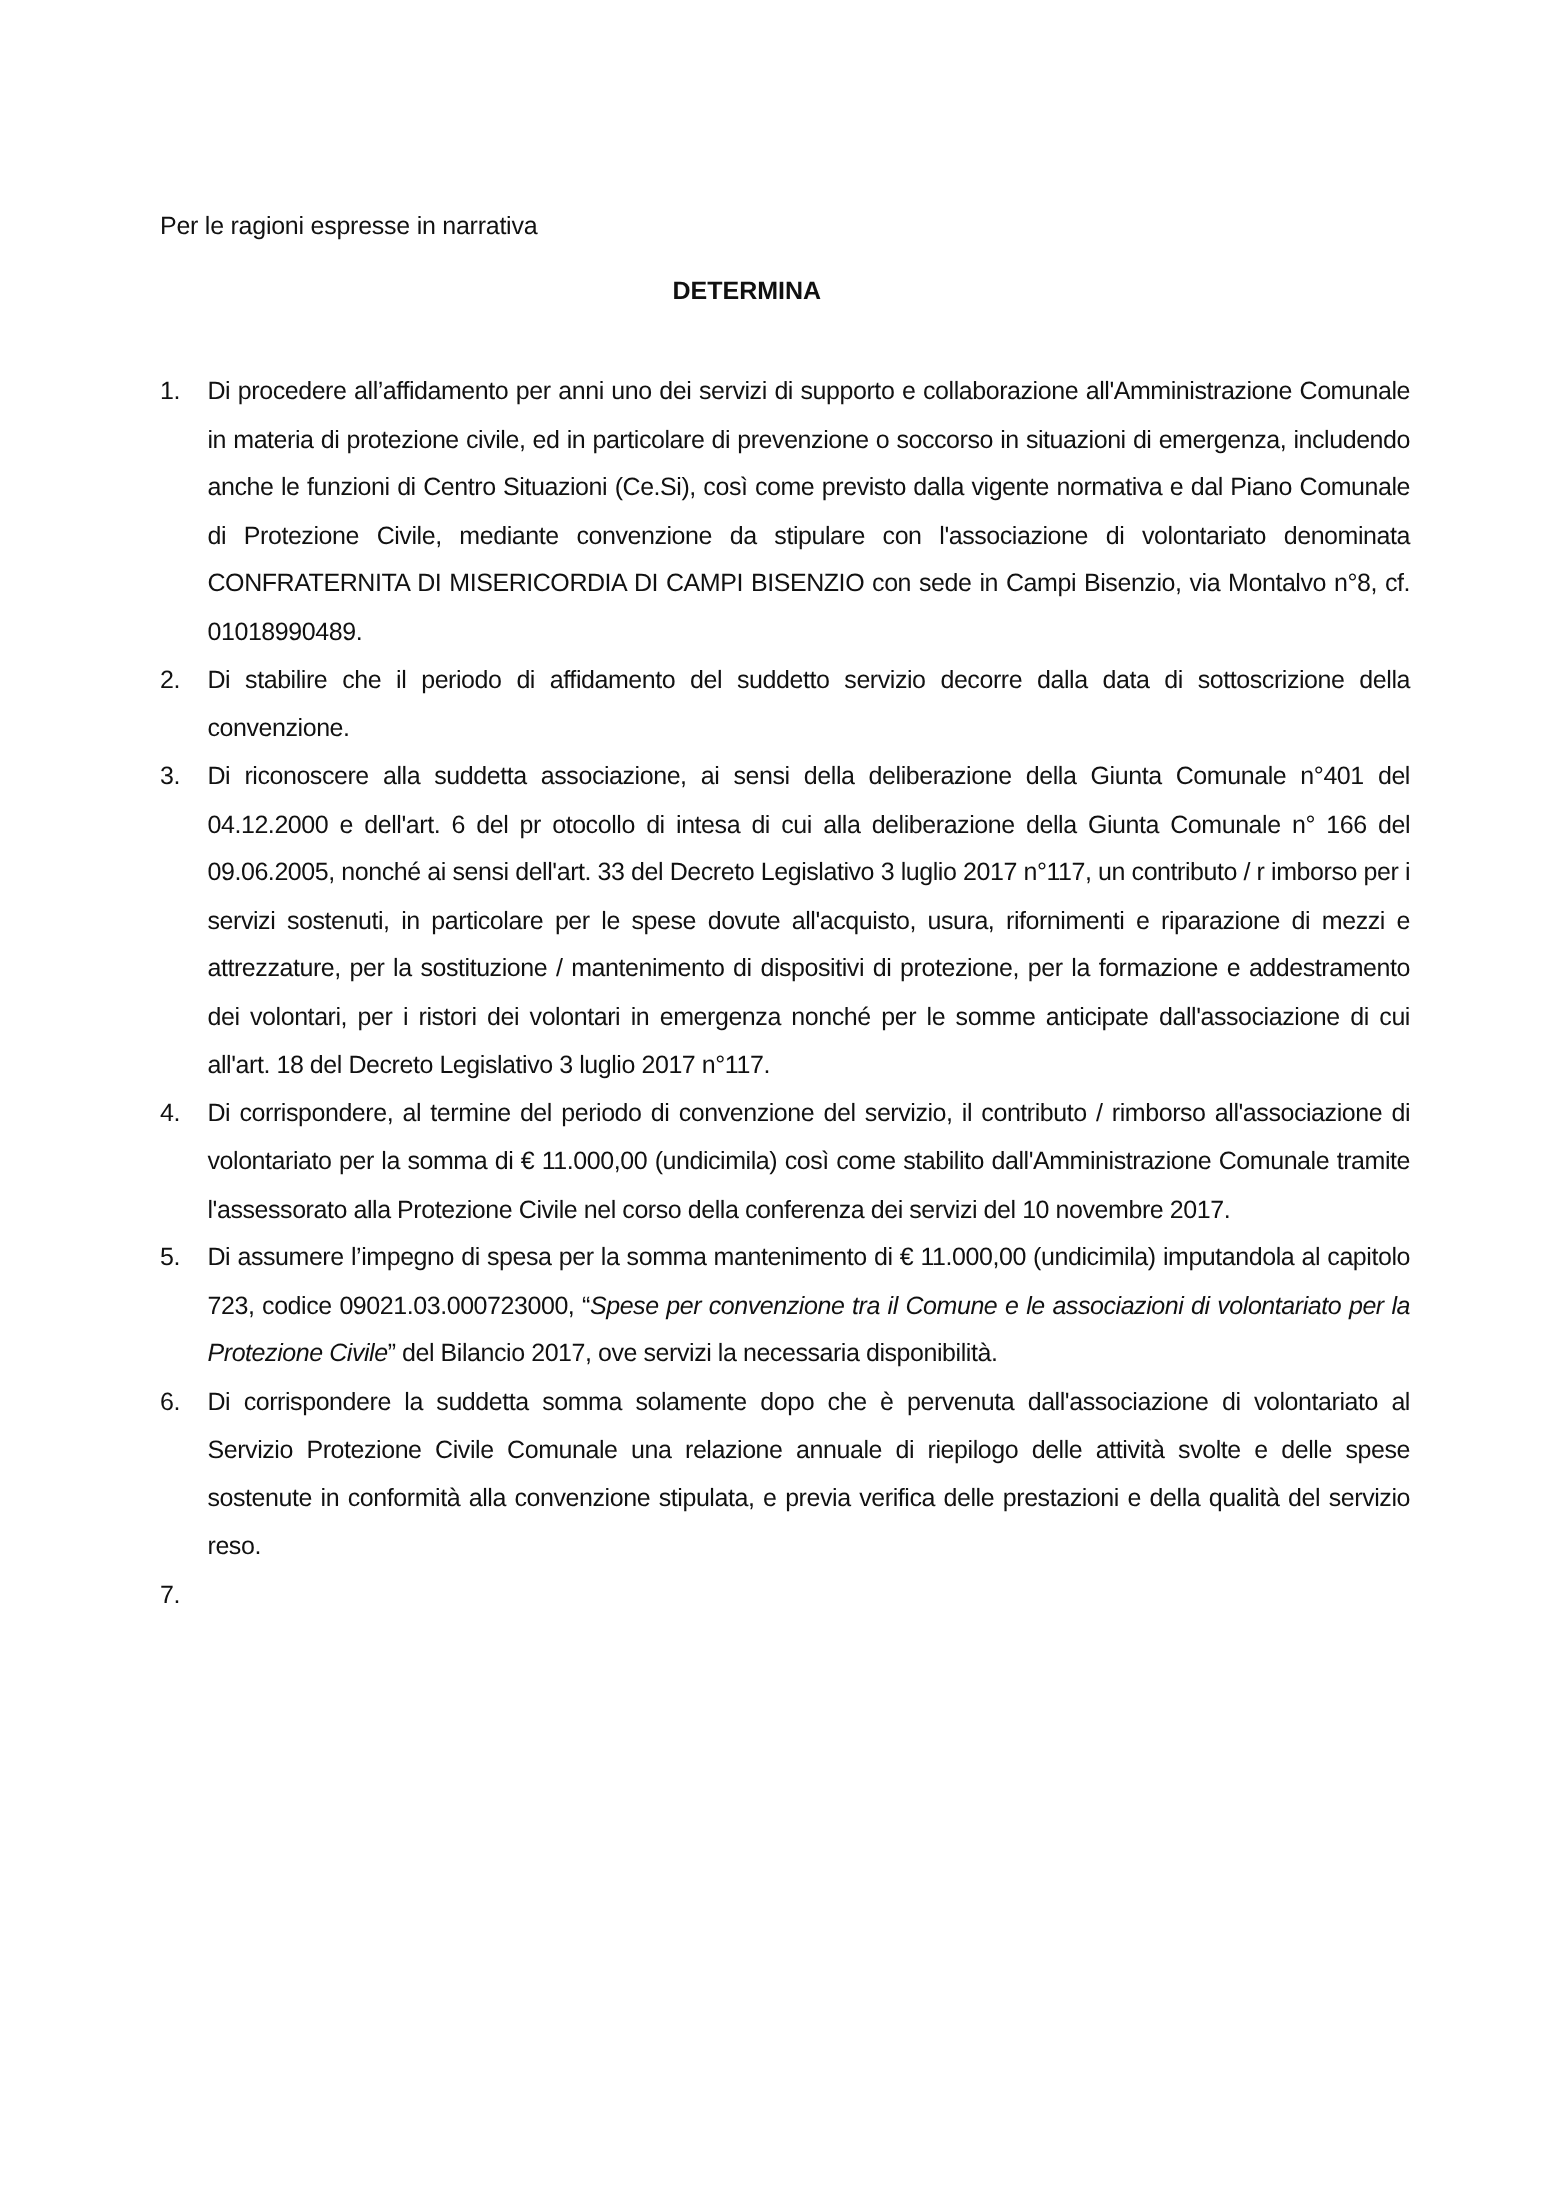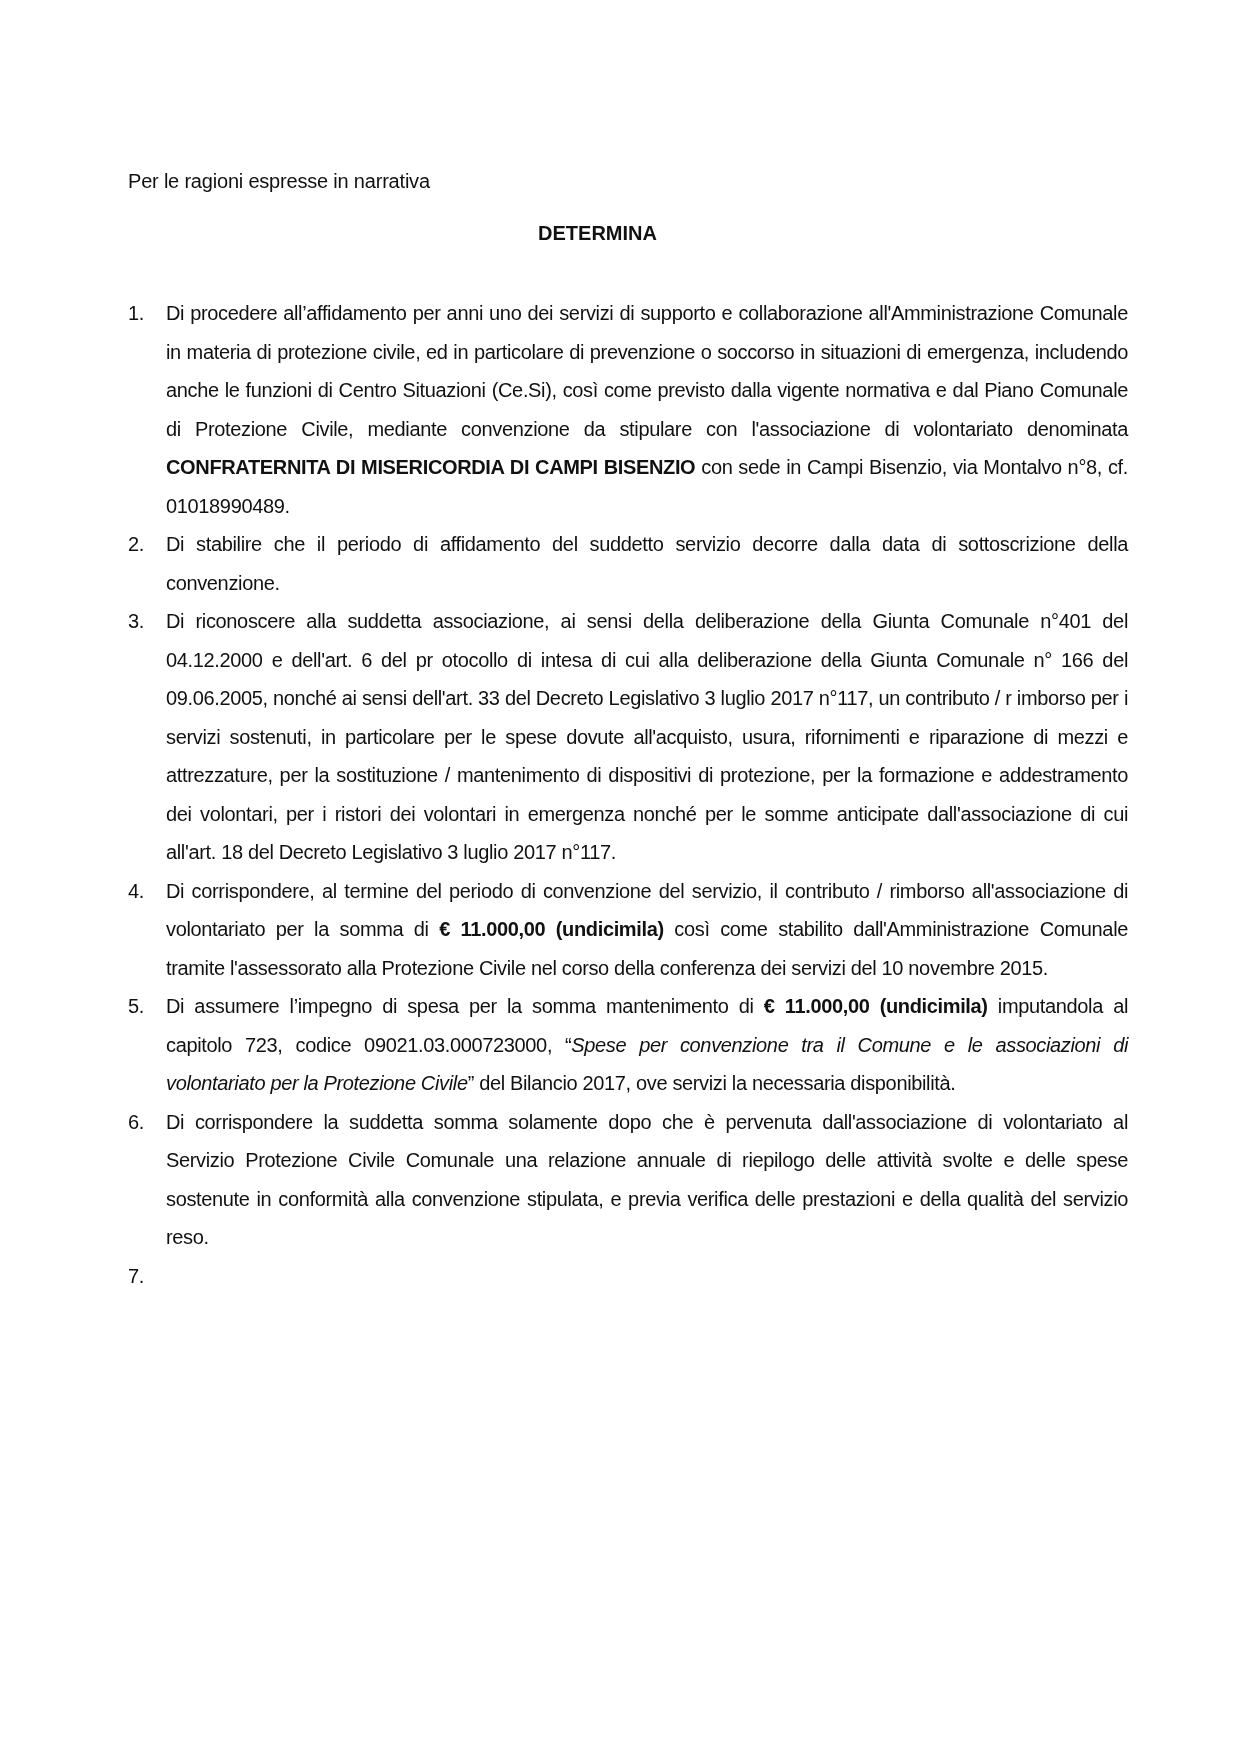--- a/index.html
+++ b/index.html
@@ -59,21 +59,21 @@
       text-align: justify;
       letter-spacing: -0.35px;
       word-spacing: 0px;
     }
     .item .num {
       position: absolute;
       left: 0;
       top: 0;
       width: 30px;
     }
-    .item b { font-weight: bold; margin-top: 23px; }
+    .item b { font-weight: normal; margin-top: 23px; }
     .item i { font-style: italic; }
   </style>
 </head>
 <body>
 
 <div class="page">
   <div class="intro">Per le ragioni espresse in narrativa</div>
   <div class="title">DETERMINA</div>
 
   <ol class="list">
@@ -84,21 +84,21 @@
     <li class="item">
       <span class="num">2.</span>
       <span class="body"><span>Di stabilire che il periodo di affidamento del suddetto servizio decorre dalla data di sottoscrizione della convenzione.</span></span>
     </li>
     <li class="item">
       <span class="num">3.</span>
       <span class="body"><span>Di riconoscere alla suddetta associazione, ai sensi della deliberazione della Giunta Comunale n°401 del 04.12.2000 e dell'art. 6 del pr otocollo di intesa di cui alla deliberazione della Giunta Comunale n° 166 del 09.06.2005, nonché ai sensi dell'art. 33 del Decreto Legislativo 3 luglio 2017 n°117, un contributo / r imborso per i servizi sostenuti, in particolare per le spese dovute all'acquisto, usura, rifornimenti e riparazione di mezzi e attrezzature, per la sostituzione / mantenimento di dispositivi di protezione, per la formazione e addestramento dei volontari, per i ristori dei volontari in emergenza nonché per le somme anticipate dall'associazione di cui all'art. 18 del Decreto Legislativo 3 luglio 2017 n°117.</span></span>
     </li>
     <li class="item">
       <span class="num">4.</span>
-      <span class="body"><span>Di corrispondere, al termine del periodo di convenzione del servizio, il contributo / rimborso all'associazione di volontariato per la somma di </span><b>€ 11.000,00 (undicimila)</b><span> così come stabilito dall'Amministrazione Comunale tramite l'assessorato alla Protezione Civile nel corso della conferenza dei servizi del 10 novembre 2015.</span></span>
+      <span class="body"><span>Di corrispondere, al termine del periodo di convenzione del servizio, il contributo / rimborso all'associazione di volontariato per la somma di </span><b>€ 11.000,00 (undicimila)</b><span> così come stabilito dall'Amministrazione Comunale tramite l'assessorato alla Protezione Civile nel corso della conferenza dei servizi del 10 novembre 2017.</span></span>
     </li>
     <li class="item">
       <span class="num">5.</span>
       <span class="body"><span>Di assumere l’impegno di spesa per la somma mantenimento di </span><b>€ 11.000,00 (undicimila)</b><span> imputandola al capitolo 723, codice 09021.03.000723000, “</span><i>Spese per convenzione tra il Comune e le associazioni di volontariato per la Protezione Civile</i><span>” del Bilancio 2017, ove servizi la necessaria disponibilità.</span></span>
     </li>
     <li class="item">
       <span class="num">6.</span>
       <span class="body"><span>Di corrispondere la suddetta somma solamente dopo che è pervenuta dall'associazione di volontariato al Servizio Protezione Civile Comunale una relazione annuale di riepilogo delle attività svolte e delle spese sostenute in conformità alla convenzione stipulata, e previa verifica delle prestazioni e della qualità del servizio reso.</span></span>
     </li>
     <li class="item">

